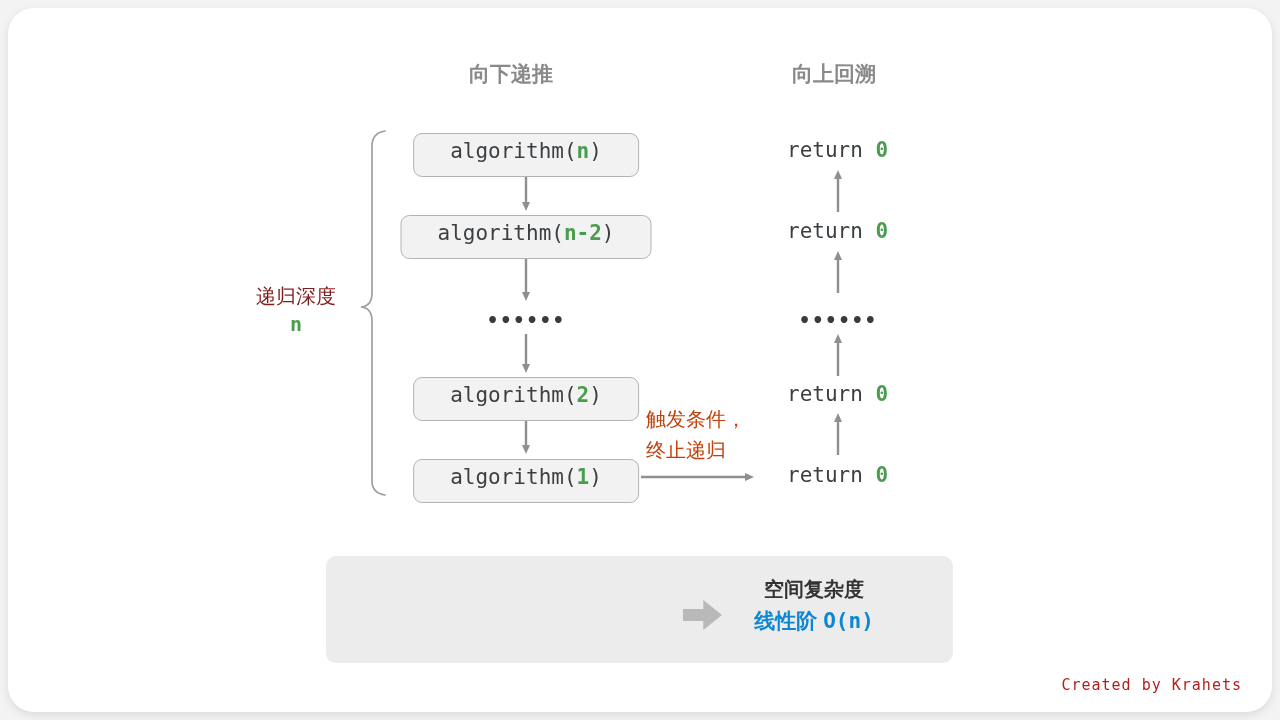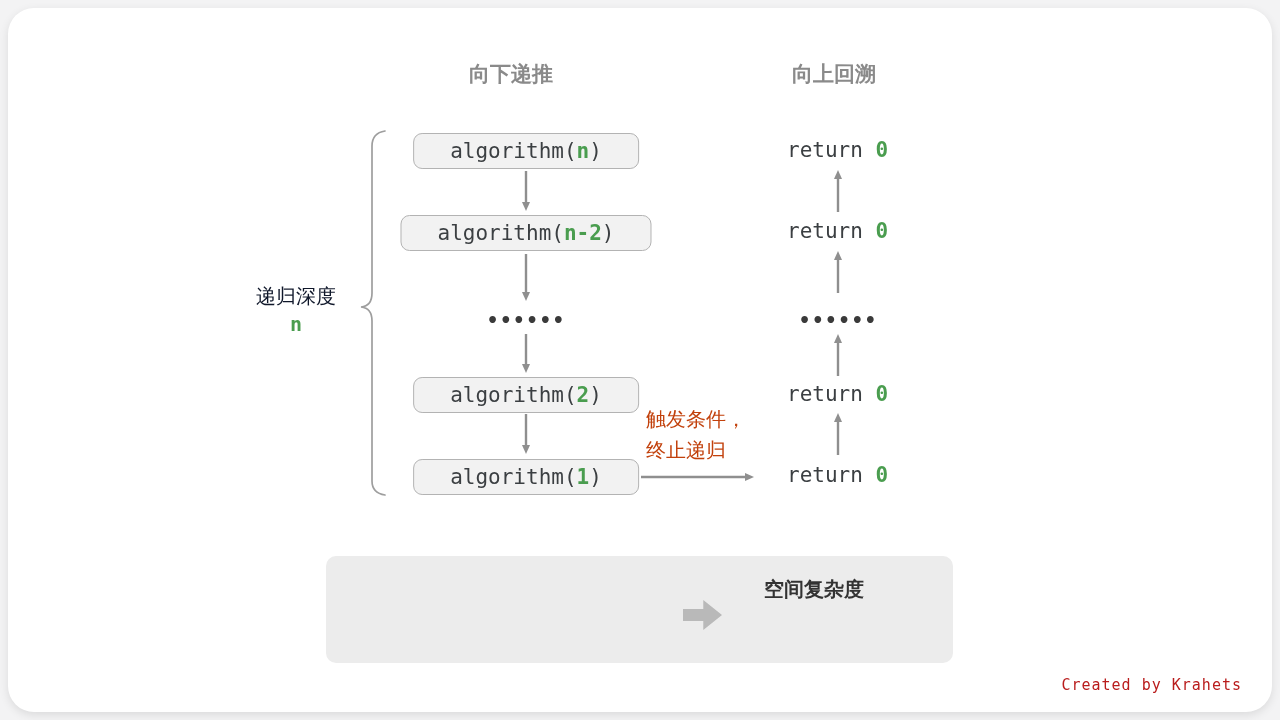--- a/index.html
+++ b/index.html
@@ -18,35 +18,35 @@
   .green{color:#4a9d4f;font-weight:bold;}
   .blue{color:#0d86d3;}
   .hdr{
     position:absolute;top:60px;transform:translateX(-50%);
     font-size:21px;font-weight:bold;color:#8a8a8a;white-space:nowrap;
   }
   .callbox{
     position:absolute;left:526px;transform:translateX(-50%);
     background:#f2f2f2;border:1.6px solid #b3b3b3;border-radius:9px;
     padding:4px 36px;font-size:21px;line-height:26px;white-space:nowrap;
-    box-sizing:border-box;height:36px;
+    box-sizing:border-box;height:44px;
   }
   .ret{
     position:absolute;left:787px;
     font-size:21px;line-height:26px;white-space:nowrap;
   }
   .dots{
     position:absolute;transform:translate(-50%,-50%);
     font-size:19px;font-weight:bold;color:#3a3a3a;letter-spacing:1px;white-space:nowrap;
   }
   .depth{
     position:absolute;left:296px;top:283px;transform:translateX(-50%);
     text-align:center;
   }
-  .depth-label{font-size:20px;color:#0f172a;line-height:26px;}
+  .depth-label{font-size:20px;color:#7f1d1d;line-height:26px;}
   .depth-var{font-size:20px;line-height:30px;}
   .trigger{
     position:absolute;left:646px;top:404px;
     font-size:20px;font-weight:normal;color:#c2410c;line-height:31px;white-space:nowrap;
   }
   .overlay{position:absolute;left:0;top:0;pointer-events:none;}
   .summary{
     position:absolute;left:326px;top:556px;width:627px;height:107px;
     background:#ececec;border-radius:10px;
   }
@@ -139,15 +139,18 @@
   <div>触发条件，</div>
   <div>终止递归</div>
 </div>
 
 <div class="summary"></div>
 <div class="sum-left">
 </div>
 <div class="block-arrow"></div>
 <div class="sum-right">
   <div class="sum-title">空间复杂度</div>
+  <div class="sum-value blue">
+    <span>线性阶</span><span class="mono">O(n)</span>
+  </div>
 </div>
 
 <div class="footer mono">Created by Krahets</div>
 
 </body></html>

